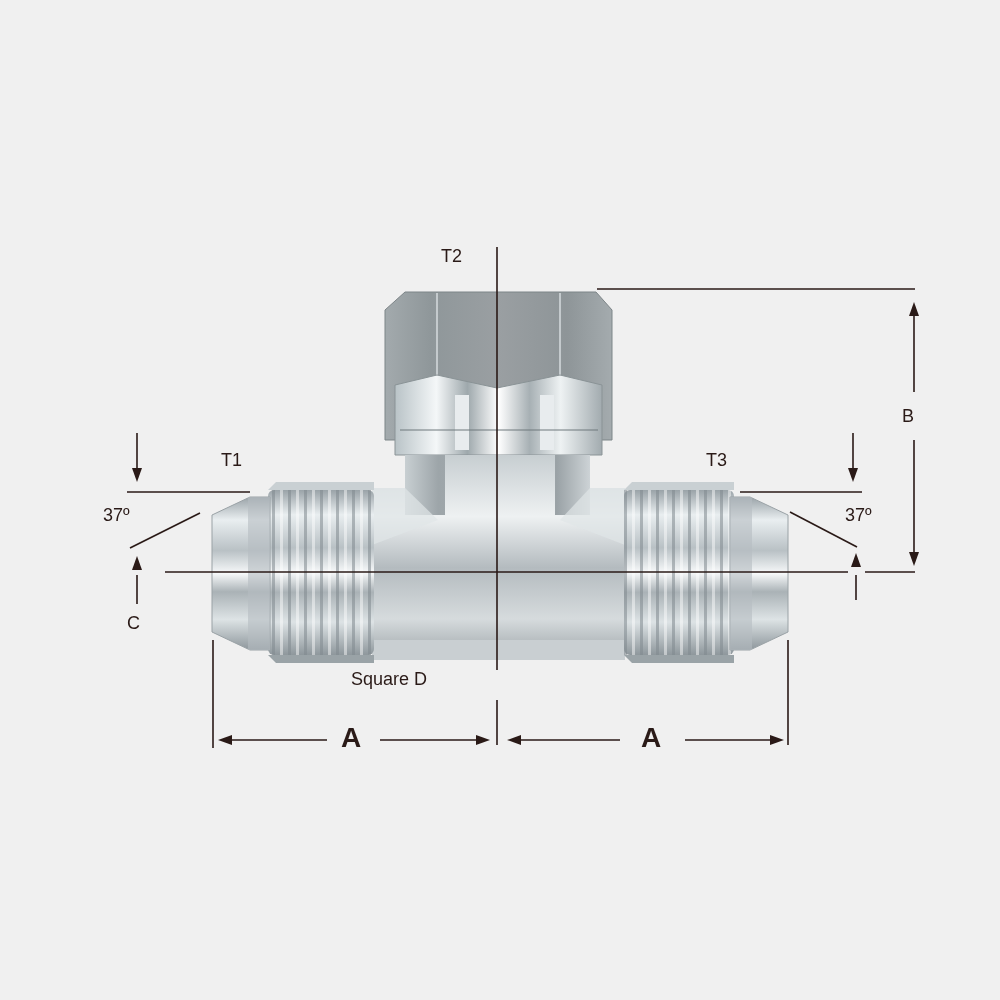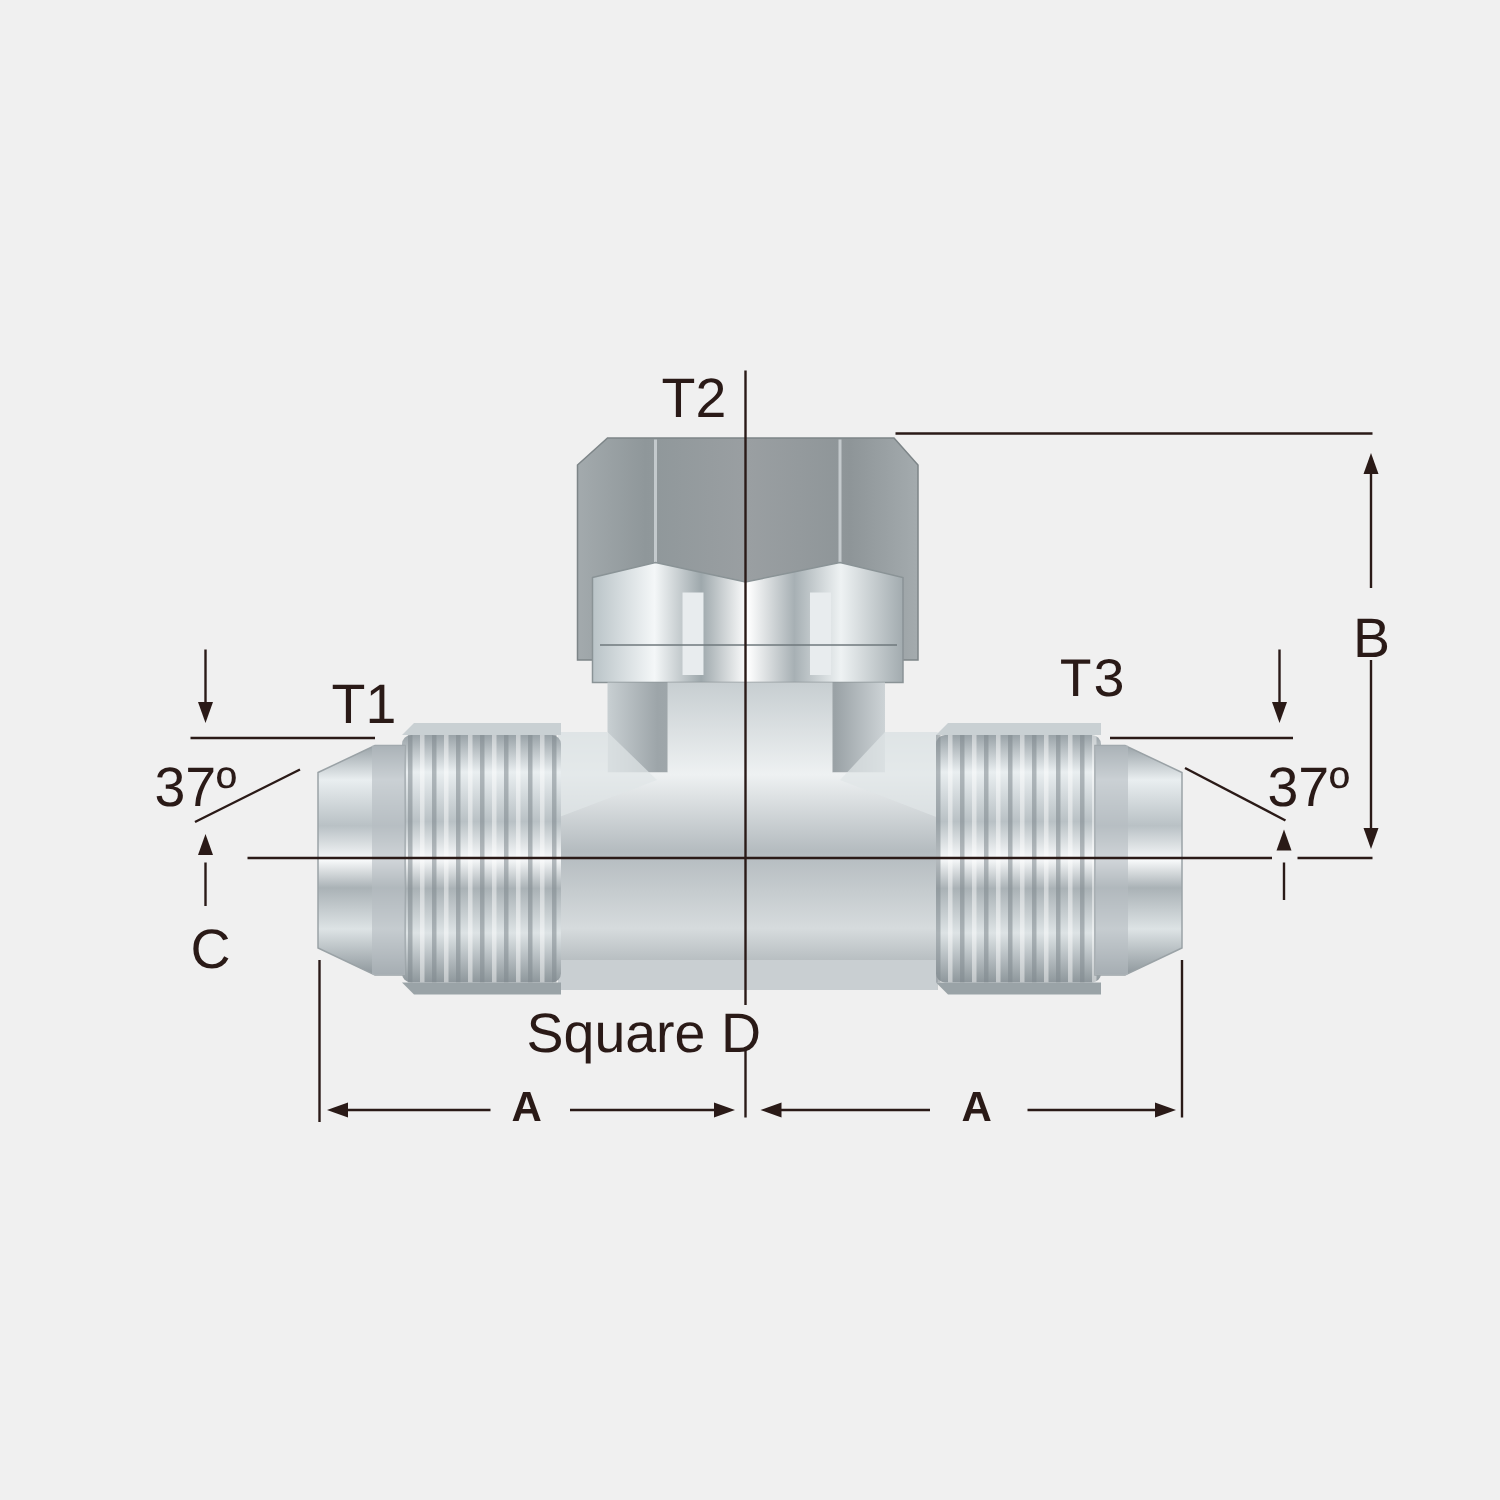--- a/index.html
+++ b/index.html
@@ -1,18 +1,18 @@
 <!DOCTYPE html>
 <html><head>
 <meta charset="utf-8">
 <style>
   html, body { margin: 0; padding: 0; }
   body { width: 1000px; height: 1000px; background: #f0f0f0; overflow: hidden; position: relative; font-family: "Liberation Sans", sans-serif; }
   #canvas { position: absolute; left: 0; top: 0; width: 1000px; height: 1000px; }
-  .lbl { position: absolute; color: #2a1a17; font-family: "Liberation Sans", sans-serif; font-size: 37px; line-height: 1; white-space: nowrap; }
+  .lbl { position: absolute; color: #2a1a17; font-family: "Liberation Sans", sans-serif; font-size: 18px; line-height: 1; white-space: nowrap; }
   .lbl.bold { font-weight: bold; font-size: 28px; }
 </style>
 </head>
 <body>
 
 <svg id="canvas" viewBox="0 0 1000 1000" xmlns="http://www.w3.org/2000/svg">
   <defs>
     <linearGradient id="metalV" x1="0" y1="0" x2="0" y2="1">
       <stop offset="0" stop-color="#9aa3a8"></stop>
       <stop offset="0.15" stop-color="#e9eef0"></stop>
@@ -140,20 +140,20 @@
     <path d="M856 553 L851 567 L861 567 Z"></path>
     <path d="M218 740 L232 735 L232 745 Z"></path>
     <path d="M490 740 L476 735 L476 745 Z"></path>
     <path d="M507 740 L521 735 L521 745 Z"></path>
     <path d="M784 740 L770 735 L770 745 Z"></path>
   </g>
 </svg>
 
 <div class="lbl" style="left:441px; top:247px;">T2</div>
 <div class="lbl" style="left:221px; top:451px;">T1</div>
-<div class="lbl" style="left:706px; top:437px;font-family:Liberation Mono, monospace;">T3</div>
+<div class="lbl" style="left:706px; top:451px;">T3</div>
 <div class="lbl" style="left:103px; top:506px;">37º</div>
 <div class="lbl" style="left:845px; top:506px;">37º</div>
 <div class="lbl" style="left:902px; top:407px;">B</div>
 <div class="lbl" style="left:127px; top:614px;">C</div>
 <div class="lbl" style="left:351px; top:670px;">Square D</div>
 <div class="lbl bold" style="left:341px; top:724px;">A</div>
 <div class="lbl bold" style="left:641px; top:724px;">A</div>
 
 </body></html>

